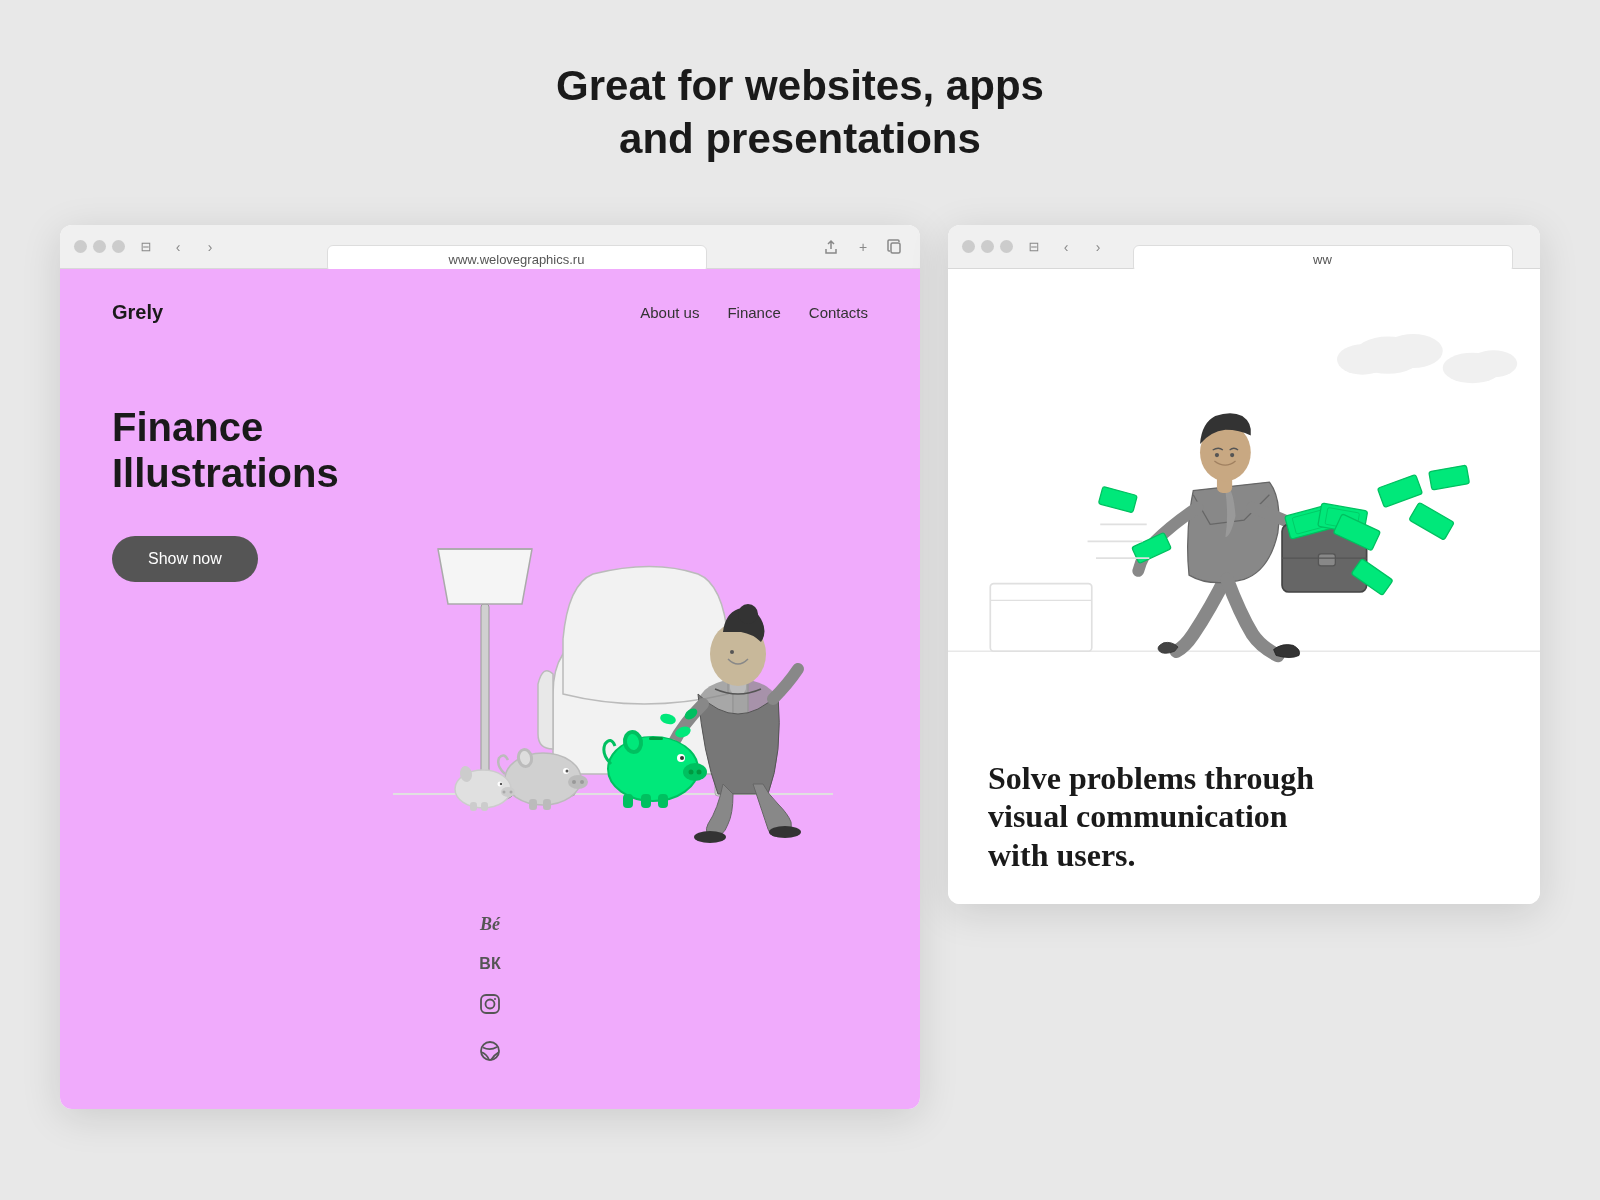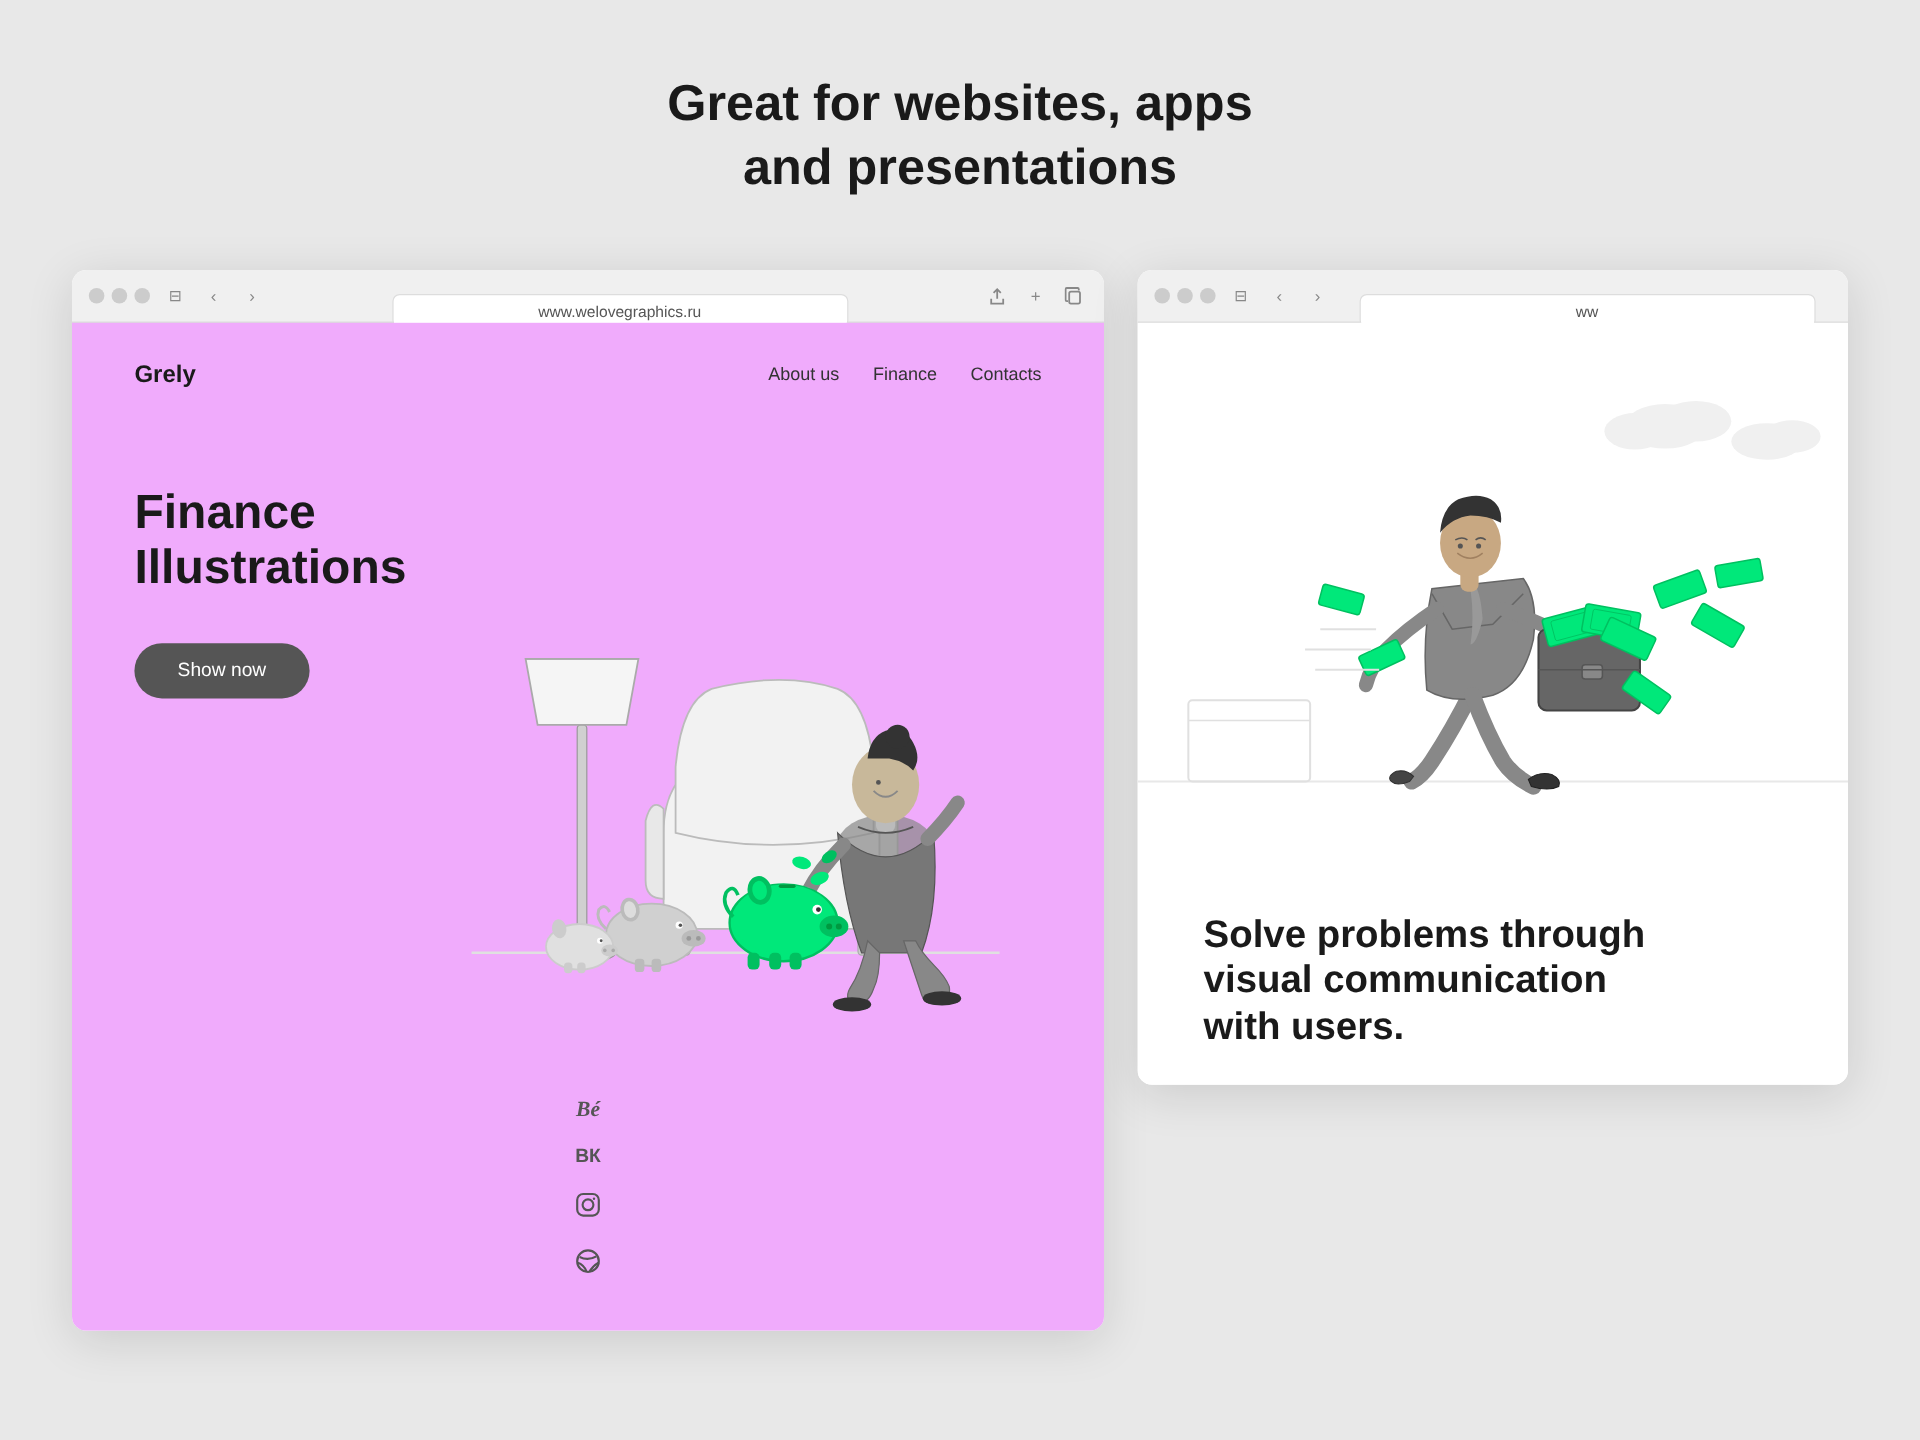--- a/index.html
+++ b/index.html
@@ -209,21 +209,22 @@
     }
     .right-illustration-area {
       width: 100%;
       height: 460px;
       display: flex;
       align-items: center;
       justify-content: center;
       overflow: hidden;
     }
     .right-text-section {
-      padding: 30px 55px;
+      padding: 30px 40px;
+      font-family: Liberation Serif, serif;
     }
     .right-text-section h2 {
       font-size: 32px;
       font-weight: 800;
       color: #1a1a1a;
       line-height: 1.2;
     }
 
     
     .left-bar-center {

